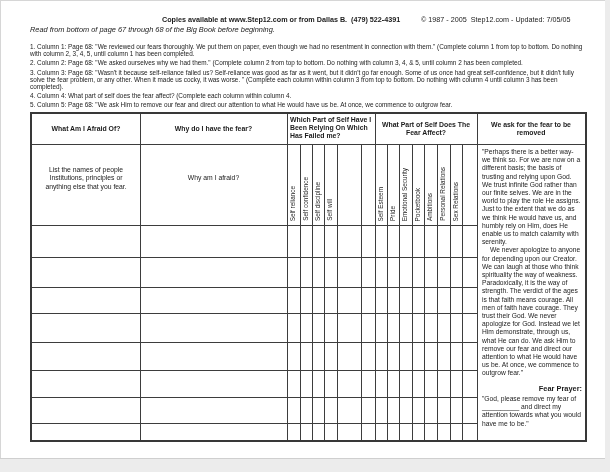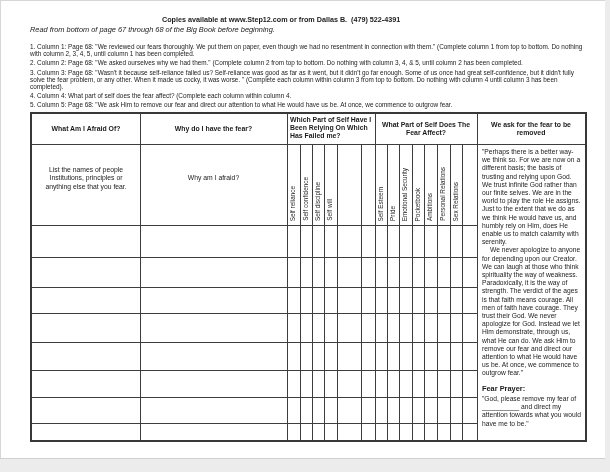--- a/index.html
+++ b/index.html
@@ -33,29 +33,30 @@
 
   .vlabel{position:absolute;top:30px;height:81px;display:flex;align-items:flex-end;justify-content:center;
           padding-bottom:4px;box-sizing:border-box;}
   .vtext{writing-mode:vertical-rl;transform:rotate(180deg);font-size:6.4px;line-height:1;
          white-space:nowrap;color:#222;}
 
   .col5{position:absolute;left:446px;top:30px;width:107px;height:296px;box-sizing:border-box;
         padding:4px 3px 0 4px;font-size:6.7px;line-height:8.2px;}
   .col5 p{margin:0;}
   .col5 .p2{text-indent:8px;}
-  .prayer-head{text-align:left;font-weight:bold;font-size:7.4px;margin:7px 0 2px 0 !important;}
+  .prayer-head{text-align:right;font-weight:bold;font-size:7.4px;margin:7px 0 2px 0 !important;}
 </style>
 </head>
 <body>
 
 <div class="sheet">
 
   <div class="doc-header">
     <span class="copies">Copies available at www.Step12.com or from Dallas B.  (479) 522-4391</span>
+    <span class="copyright">© 1987 - 2005  Step12.com - Updated: 7/05/05</span>
   </div>
 
   <div class="read-note">Read from bottom of page 67 through  68  of the Big Book before beginning.</div>
 
   <div class="instructions">
     <div class="instr">1. Column 1: Page 68: "We reviewed our fears thoroughly. We put them on paper, even though we had no resentment in connection with them." (Complete column 1 from top to bottom. Do nothing with column 2, 3, 4, 5, until column 1 has been completed.</div>
     <div class="instr">2. Column 2: Page 68: "We asked ourselves why we had them." (Complete column 2 from top to bottom. Do nothing with column 3, 4, &amp; 5, until column 2 has been completed.</div>
     <div class="instr">3. Column 3: Page 68: "Wasn't it because self-reliance failed us? Self-reliance was good as far as it went, but it didn't go far enough. Some of us once had great self-confidence, but it didn't fully solve the fear problem, or any other. When it made us cocky, it was worse. " (Complete each column within column 3 from top to bottom. Do nothing with column 4 until column 3 has been completed).</div>
     <div class="instr">4. Column 4: What part of self does the fear affect? (Complete each column within column 4.</div>
     <div class="instr">5. Column 5: Page 68: "We ask Him to remove our fear and direct our attention to what He would have us be. At once, we commence to outgrow fear.</div>

